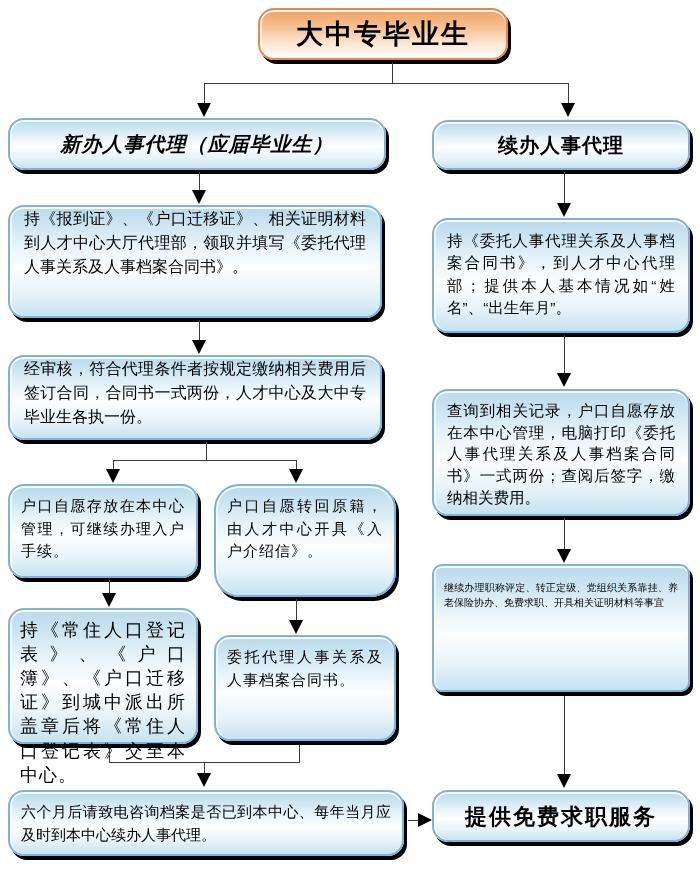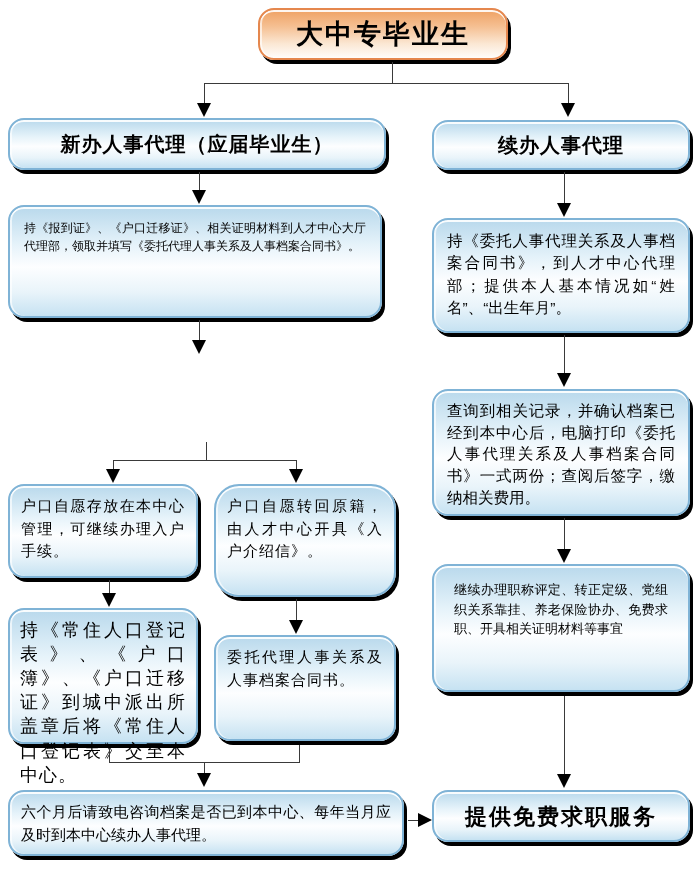--- a/index.html
+++ b/index.html
@@ -8,23 +8,23 @@
   .canvas { position:relative; width:700px; height:875px; background:#fff; overflow:hidden; }
 
   .bubble {
     position:absolute;
     border:2px solid var(--node-border,#7fb3d6);
     border-radius:16px;
     background:linear-gradient(180deg,#b9d9ec 0%,#e6f3fa 35%,#fdfeff 55%,#e9f4fa 78%,#c6e2f2 100%);
     box-shadow:3px 4px 0 var(--shadow,#000),
                inset 0 2px 0 rgba(255,255,255,.9),
                inset 2px 0 0 rgba(255,255,255,.65);
-    font-size:12px;
+    font-size:16px;
     line-height:1.5;
-    padding:12px 14px;
+    padding:0 14px;
     text-align:justify;
   }
   .bubble.center { display:flex; align-items:center; justify-content:center; text-align:left; padding:15px 8px; }
   .bubble.header { font-weight:bold; font-size:20px; letter-spacing:1px; }
   .bubble.title {
     --node-border:var(--title-border,#e5874e);
     background:linear-gradient(180deg,#efa163 0%,#f5c093 35%,#fbe7d3 70%,#fffdfb 100%);
     font-size:27px; font-weight:bold; letter-spacing:2px;
   }
   .bubble.small { font-size:15px; line-height:1.5; padding:9px 11px; letter-spacing:1px; }
@@ -47,31 +47,32 @@
 
   <div class="bubble title center" style="left:258px; top:8px; width:250px; height:52px;">大中专毕业生</div>
 
   <div class="vline" style="left:392px; top:62px; height:21px;"></div>
   <div class="hline" style="left:204px; top:83px; width:365px;"></div>
   <div class="vline" style="left:204px; top:83px; height:20px;"></div>
   <div class="arr-d" style="left:197px; top:103px;"></div>
   <div class="vline" style="left:568px; top:83px; height:20px;"></div>
   <div class="arr-d" style="left:561px; top:103px;"></div>
 
-  <div class="bubble header center" style="left:8px; top:118px; width:378px; height:52px;">新办人事代理（应届毕业生）</div>
+  <div class="bubble header center" style="left:8px; top:118px; width:378px; height:52px;font-style:italic;">新办人事代理（应届毕业生）</div>
   <div class="bubble header center" style="left:432px; top:120px; width:258px; height:50px;">续办人事代理</div>
 
   <div class="vline" style="left:199px; top:172px; height:18px;"></div>
   <div class="arr-d" style="left:192px; top:190px;"></div>
 
   <div class="bubble" style="left:8px; top:205px; width:374px; height:113px;">持《报到证》、《户口迁移证》、相关证明材料到人才中心大厅代理部，领取并填写《委托代理人事关系及人事档案合同书》。</div>
 
   <div class="vline" style="left:199px; top:320px; height:20px;"></div>
   <div class="arr-d" style="left:192px; top:340px;"></div>
 
+  <div class="bubble" style="left:8px; top:355px; width:374px; height:85px;">经审核，符合代理条件者按规定缴纳相关费用后签订合同，合同书一式两份，人才中心及大中专毕业生各执一份。</div>
 
   <div class="vline" style="left:206px; top:442px; height:18px;"></div>
   <div class="hline" style="left:113px; top:460px; width:184px;"></div>
   <div class="vline" style="left:113px; top:460px; height:9px;"></div>
   <div class="arr-d" style="left:106px; top:469px;"></div>
   <div class="vline" style="left:296px; top:460px; height:9px;"></div>
   <div class="arr-d" style="left:289px; top:469px;"></div>
 
   <div class="bubble small" style="left:8px; top:484px; width:190px; height:94px;">户口自愿存放在本中心管理，可继续办理入户手续。</div>
 
@@ -99,25 +100,25 @@
   <div class="arr-r" style="left:418px; top:813px;"></div>
 
   <div class="vline" style="left:564px; top:172px; height:31px;"></div>
   <div class="arr-d" style="left:557px; top:203px;"></div>
 
   <div class="bubble" style="left:432px; top:218px; width:258px; height:115px; font-size:15.5px; line-height:1.45; padding:10px 13px;">持《委托人事代理关系及人事档案合同书》，到人才中心代理部；提供本人基本情况如“姓名”、“出生年月”。</div>
 
   <div class="vline" style="left:564px; top:335px; height:38px;"></div>
   <div class="arr-d" style="left:557px; top:373px;"></div>
 
-  <div class="bubble" style="left:432px; top:389px; width:258px; height:127px; font-size:15.5px; line-height:1.4; padding:9px 13px;">查询到相关记录，并确认档案已经到本中心后，电脑打印《委托人事代理关系及人事档案合同书》一式两份；查阅后签字，缴纳相关费用。</div>
+  <div class="bubble" style="left:432px; top:389px; width:258px; height:127px; font-size:15.5px; line-height:1.4; padding:9px 13px;">查询到相关记录，户口自愿存放在本中心管理，电脑打印《委托人事代理关系及人事档案合同书》一式两份；查阅后签字，缴纳相关费用。</div>
 
   <div class="vline" style="left:564px; top:518px; height:31px;"></div>
   <div class="arr-d" style="left:557px; top:549px;"></div>
 
-  <div class="bubble" style="left:432px; top:564px; width:258px; height:128px; font-size:13px; line-height:1.5; padding:14px 20px;">继续办理职称评定、转正定级、党组织关系靠挂、养老保险协办、免费求职、开具相关证明材料等事宜</div>
+  <div class="bubble" style="left:432px; top:564px; width:258px; height:128px; font-size:10px; line-height:1.5; padding:14px 10px;border-radius:10px;">继续办理职称评定、转正定级、党组织关系靠挂、养老保险协办、免费求职、开具相关证明材料等事宜</div>
 
   <div class="vline" style="left:564px; top:696px; height:78px;"></div>
   <div class="arr-d" style="left:557px; top:774px;"></div>
 
   <div class="bubble result center" style="left:432px; top:790px; width:258px; height:52px;">提供免费求职服务</div>
 
 </div>
 
 </body></html>

